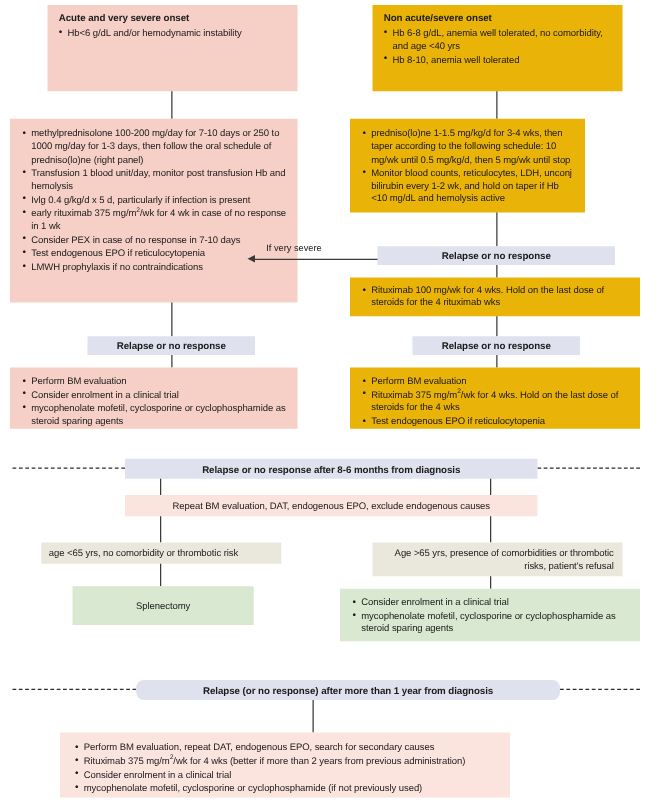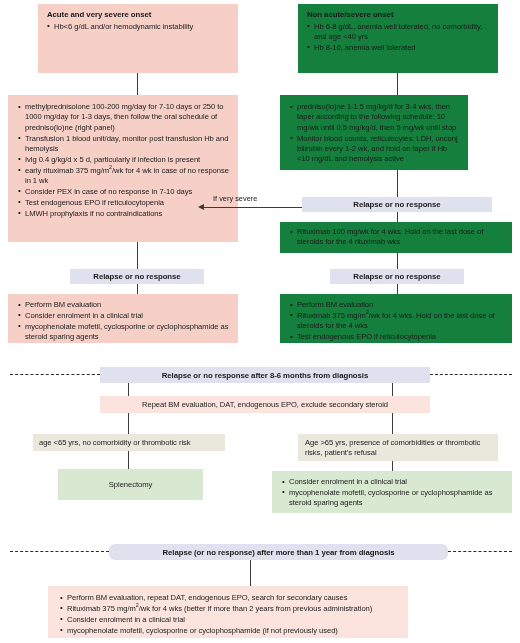--- a/index.html
+++ b/index.html
@@ -15,21 +15,21 @@
   .canvas{position:relative;width:520px;height:643px;}
 
   .box{
     position:absolute;
     box-sizing:border-box;
     font-size:7.6px;
     line-height:1.36;
     letter-spacing:-0.05px;
   }
   .pink   {background:#f6cfc6;}
-  .lav    {background:#15803d;}
+  .lav    {background:#eab308;}
   .lavlite{background:#e0e1ee;}
   .pinklite{background:#fbe4dd;}
   .beige  {background:#eae7dd;}
   .green  {background:#d9e8d0;}
 
   .hdr{
     font-weight:bold;
     text-align:left;
     font-size:7.8px;
     display:block;
@@ -170,31 +170,31 @@
   <div class="dash" style="left:430px;top:374px;width:82px;"></div>
 
   <div class="box lavlite ctr" style="left:100px;top:367px;width:330px;height:16px;padding:3.6px 4px;font-weight:bold;font-size:7.8px;">
     <span>Relapse or no response after 8-6 months from diagnosis</span>
   </div>
 
   <div class="vline" style="left:128px;top:383px;height:13px;"></div>
   <div class="vline" style="left:392px;top:383px;height:13px;"></div>
 
   <div class="box pinklite ctr" style="left:100px;top:396px;width:330px;height:17px;padding:4.2px 4px;font-size:7.6px;">
-    <span>Repeat BM evaluation, DAT, endogenous EPO, exclude secondary steroid</span>
+    <span>Repeat BM evaluation, DAT, endogenous EPO, exclude endogenous causes</span>
   </div>
 
   <div class="vline" style="left:128px;top:413px;height:21px;"></div>
   <div class="vline" style="left:392px;top:413px;height:21px;"></div>
 
   <div class="box beige" style="left:33px;top:434px;width:192px;height:17px;padding:4.2px 6px;font-size:7.6px;">
     <span>age &lt;65 yrs, no comorbidity or thrombotic risk</span>
   </div>
 
-  <div class="box beige" style="left:298px;top:434px;width:200px;height:27px;padding:4px 7px;font-size:7.6px;">
+  <div class="box beige" style="left:298px;top:434px;width:200px;height:27px;padding:4px 7px;font-size:7.6px;text-align:right;">
     <span>Age &gt;65 yrs, presence of comorbidities or thrombotic risks, patient's refusal</span>
   </div>
 
   <div class="vline" style="left:128px;top:451px;height:18px;"></div>
   <div class="vline" style="left:392px;top:461px;height:10px;"></div>
 
   <div class="box green ctr" style="left:58px;top:469px;width:145px;height:31px;padding:11px 0;font-size:7.6px;">
     <span>Splenectomy</span>
   </div>
 

